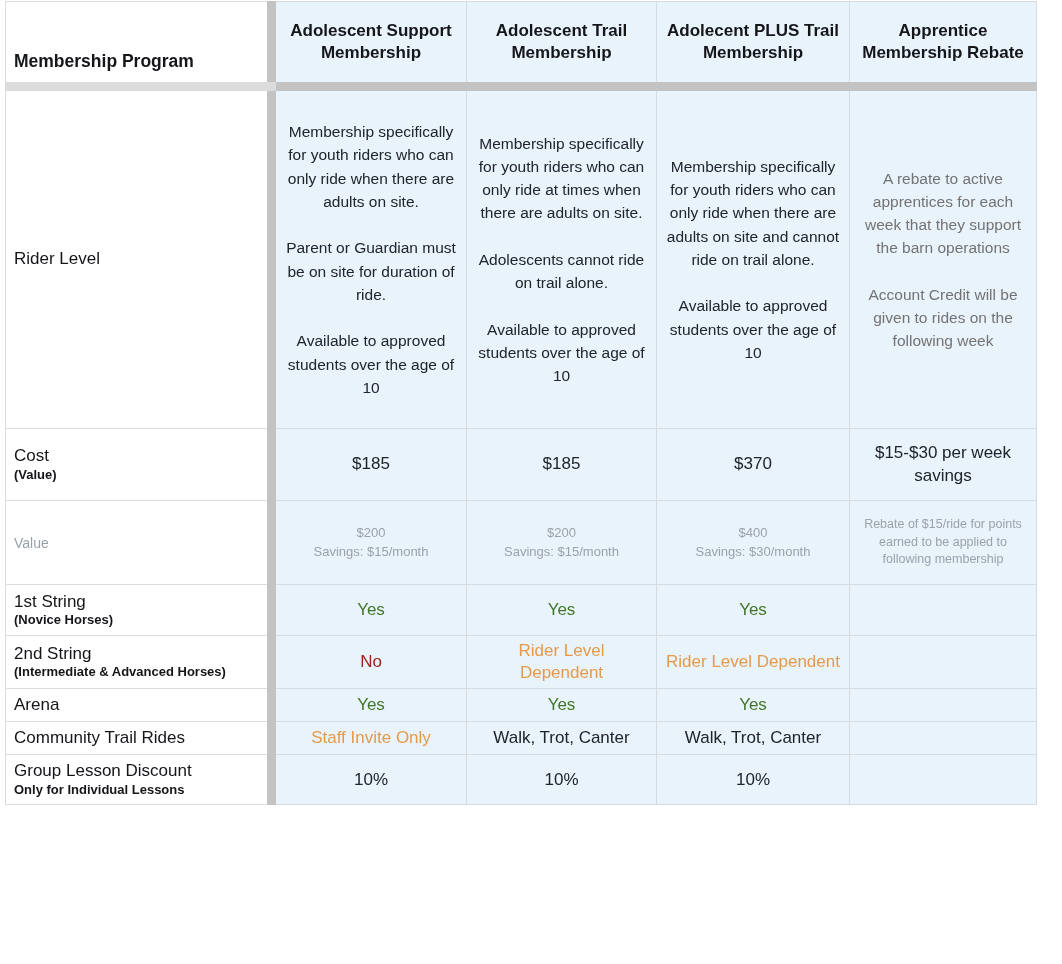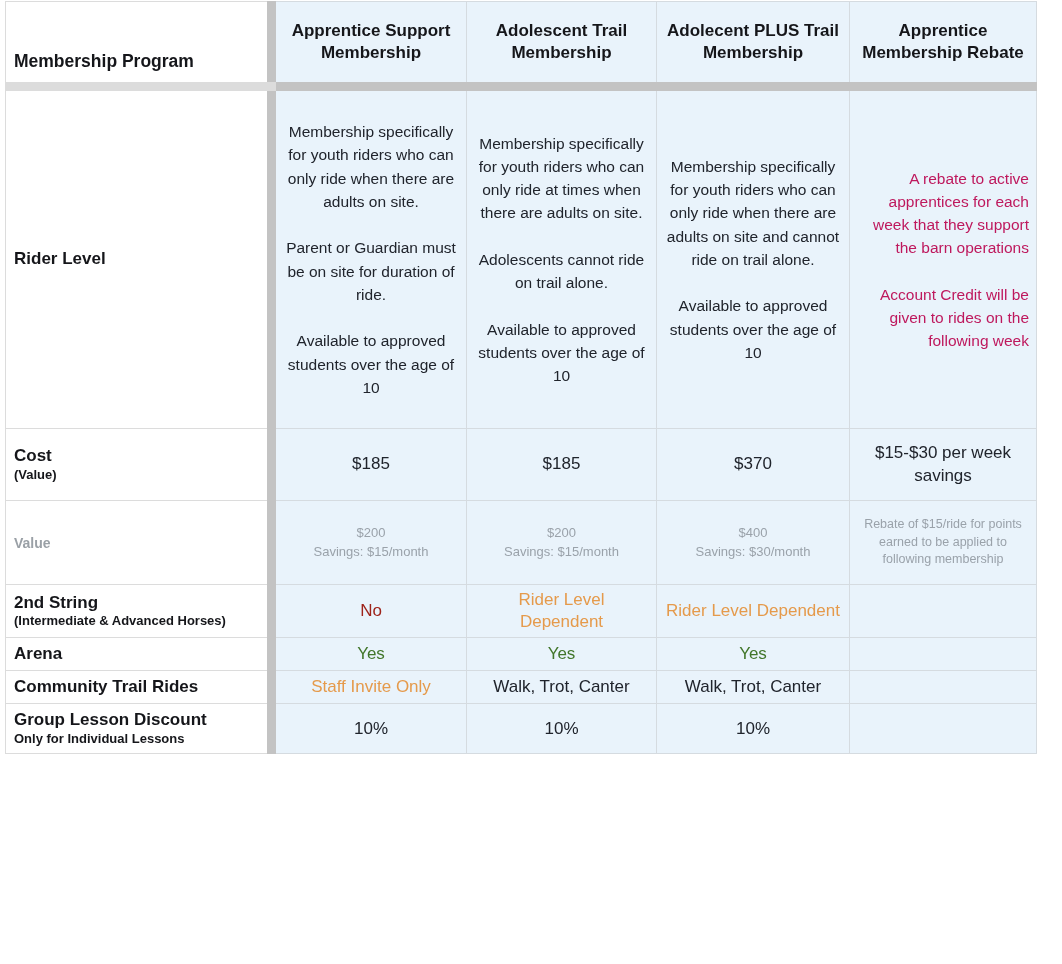--- a/index.html
+++ b/index.html
@@ -17,41 +17,41 @@
   thead th{border-bottom:9px solid #c3c3c3;background:#e9f3fb;
            font-weight:700;font-size:17px;line-height:1.3;color:#15161a;}
   thead th.label-col{background:#ffffff;vertical-align:bottom;
            font-size:17.5px;padding-bottom:9px;}
   
   td.data{background:#e9f3fb;white-space:pre-line;}
   .kind-para{font-size:15.5px;line-height:1.5;padding:8px 7px;}
   .kind-big{font-size:17px;line-height:1.3;}
   .kind-small{font-size:13px;line-height:1.42;}
   
-  .row-label{font-weight:700;font-size:17px;line-height:1.2;color:#15161a;
+  .row-label{font-weight:400;font-size:17px;line-height:1.2;color:#15161a;
              white-space:pre-line;text-align:center;}
   .row-sublabel{display:block;font-weight:700;font-size:13px;line-height:1.25;
              color:#15161a;}
 </style>
 </head>
 <body>
 
 <div class="wrap">
   <table>
     <colgroup>
         <col style="width: 266px;">
         <col style="width: 195px;">
         <col style="width: 190px;">
         <col style="width: 193px;">
         <col style="width: 187px;">
       </colgroup>
     <thead>
         <tr style="height: 85px;">
           <th class="label-col">Membership Program</th>
-          <th>Apprentice Support Membership</th>
+          <th>Adolescent Support Membership</th>
           <th>Adolescent Trail Membership</th>
           <th>Adolecent PLUS Trail Membership</th>
           <th>Apprentice Membership Rebate</th>
         </tr>
       </thead>
     <tbody>
         <tr style="height: 342px;">
           <td class="label-col"><span class="row-label">Rider Level</span></td>
           <td class="data kind-para" style="color: rgb(32, 36, 44);">Membership specifically for youth riders who can only ride when there are adults on site.
 
@@ -59,40 +59,47 @@
 
 Available to approved students over the age of 10</td>
           <td class="data kind-para" style="color: rgb(32, 36, 44);">Membership specifically for youth riders who can only ride at times when there are adults on site.
 
 Adolescents cannot ride on trail alone.
 
 Available to approved students over the age of 10</td>
           <td class="data kind-para" style="color: rgb(32, 36, 44);">Membership specifically for youth riders who can only ride when there are adults on site and cannot ride on trail alone.
 
 Available to approved students over the age of 10</td>
-          <td class="data kind-para" style="color: #be185d; text-align: right;">A rebate to active apprentices for each week that they support the barn operations
+          <td class="data kind-para" style="color: #737373;">A rebate to active apprentices for each week that they support the barn operations
 
 Account Credit will be given to rides on the following week</td>
         </tr>
         <tr style="height: 72px;">
           <td class="label-col"><span class="row-label">Cost</span><span class="row-sublabel">(Value)</span></td>
           <td class="data kind-big" style="color: rgb(32, 36, 44);">$185</td>
           <td class="data kind-big" style="color: rgb(32, 36, 44);">$185</td>
           <td class="data kind-big" style="color: rgb(32, 36, 44);">$370</td>
           <td class="data kind-big" style="color: rgb(32, 36, 44);">$15-$30 per week savings</td>
         </tr>
         <tr style="height: 84px;">
           <td class="label-col"><span class="row-label" style="color: rgb(154, 160, 166); font-size: 14px;">Value</span></td>
           <td class="data kind-small" style="color: rgb(154, 162, 170);">$200
 Savings: $15/month</td>
           <td class="data kind-small" style="color: rgb(154, 162, 170);">$200
 Savings: $15/month</td>
           <td class="data kind-small" style="color: rgb(154, 162, 170);">$400
 Savings: $30/month</td>
           <td class="data kind-small" style="color: rgb(154, 162, 170); font-size: 12.5px;">Rebate of $15/ride for points earned to be applied to following membership</td>
+        </tr>
+        <tr style="height: 51px;">
+          <td class="label-col"><span class="row-label">1st String</span><span class="row-sublabel">(Novice Horses)</span></td>
+          <td class="data kind-big" style="color: rgb(65, 118, 42);">Yes</td>
+          <td class="data kind-big" style="color: rgb(65, 118, 42);">Yes</td>
+          <td class="data kind-big" style="color: rgb(65, 118, 42);">Yes</td>
+          <td class="data kind-big" style="color: rgb(32, 36, 44);"></td>
         </tr>
         <tr style="height: 52px;">
           <td class="label-col"><span class="row-label">2nd String</span><span class="row-sublabel">(Intermediate &amp; Advanced Horses)</span></td>
           <td class="data kind-big" style="color: rgb(158, 35, 26);">No</td>
           <td class="data kind-big" style="color: rgb(229, 154, 75);">Rider Level Dependent</td>
           <td class="data kind-big" style="color: rgb(229, 154, 75);">Rider Level Dependent</td>
           <td class="data kind-big" style="color: rgb(32, 36, 44);"></td>
         </tr>
         <tr style="height: 33px;">
           <td class="label-col"><span class="row-label">Arena</span></td>

